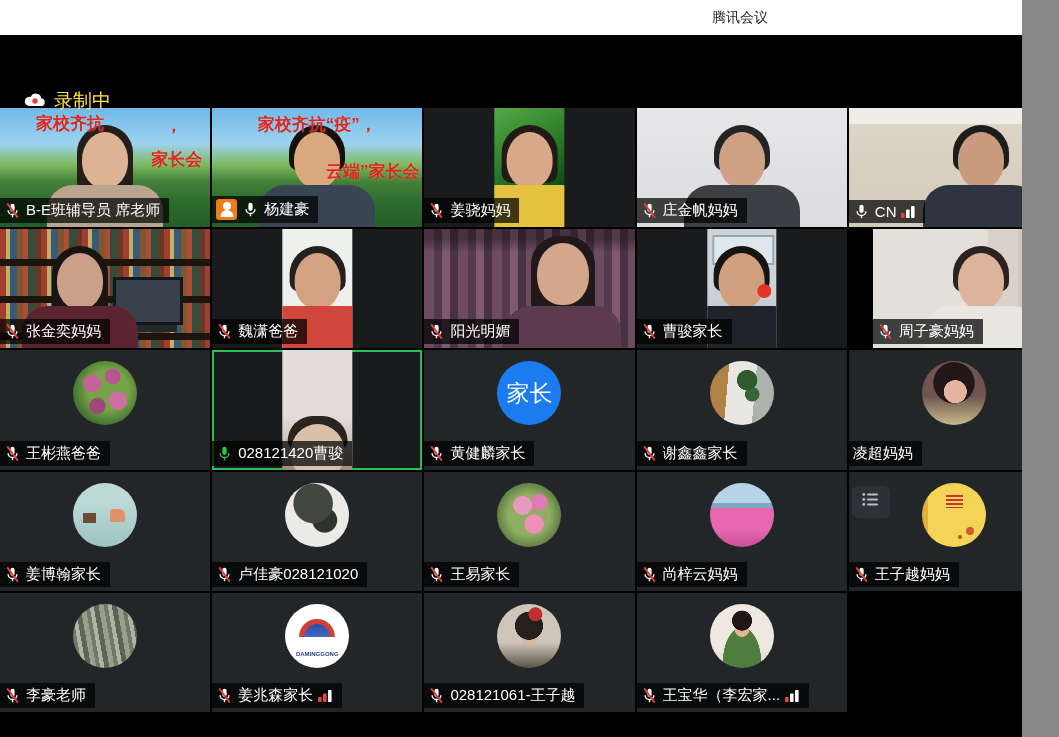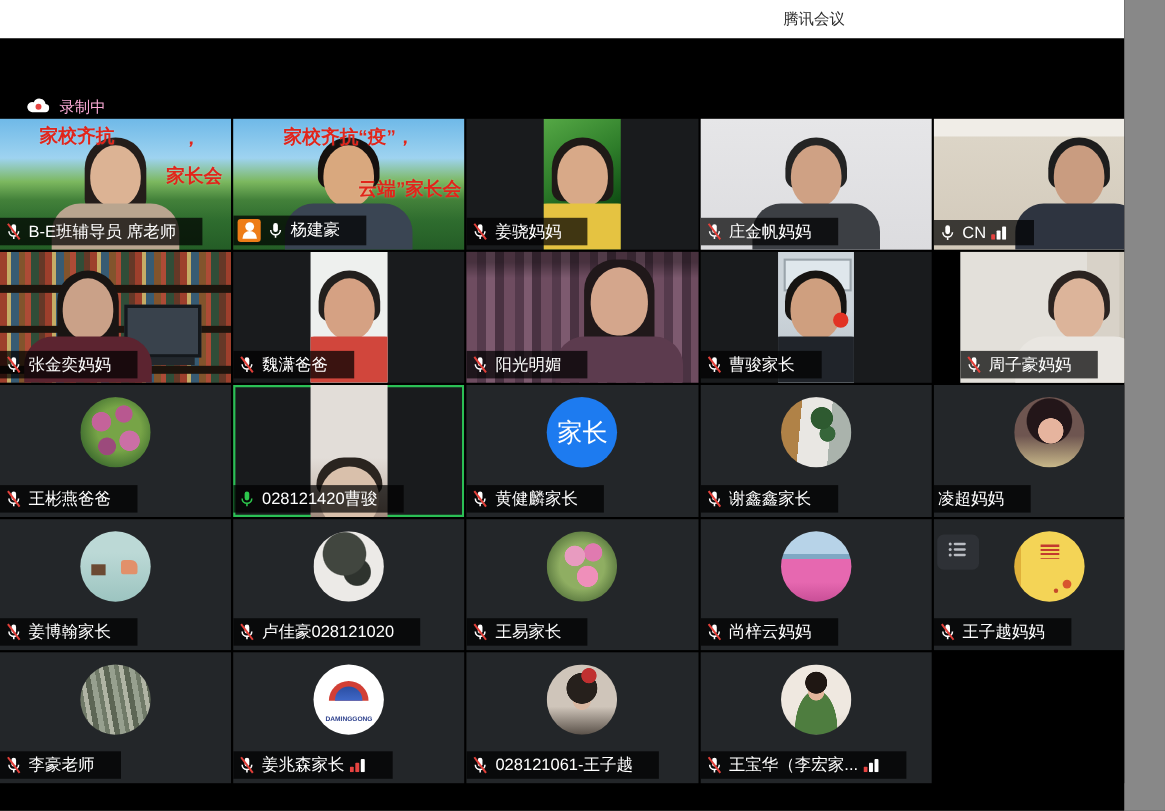--- a/index.html
+++ b/index.html
@@ -4,38 +4,38 @@
 <style>
   html,body{margin:0;padding:0;background:#888;}
   .screen{position:relative;width:1022px;height:737px;background:#000;overflow:hidden;
           font-family:"Liberation Sans","DejaVu Sans",sans-serif;}
   
   .titlebar{position:absolute;top:0;left:0;right:0;height:35px;background:#ffffff;}
   .app-title{position:absolute;left:712px;top:9px;font-size:14px;color:#2b2b2b;}
   
   .stage{position:absolute;top:35px;left:0;right:0;bottom:0;background:#000;}
   .recording{position:absolute;top:53px;left:24px;display:flex;align-items:center;gap:9px;z-index:6;}
-  .recording .rec-label{color:#f9a8d4;font-size:14px;}
+  .recording .rec-label{color:#fde047;font-size:19px;}
   
   .grid{position:absolute;top:73px;left:0;width:1059px;height:604px;display:grid;
         grid-template-columns:repeat(5,1fr);grid-template-rows:repeat(5,1fr);gap:2px;background:#000;}
   .tile{position:relative;background:#232629;overflow:hidden;}
   .tile.has-strip{background:#191b1d;}
   .tile.active{box-shadow:inset 0 0 0 2px #2bbf55;}
   .strip{position:absolute;top:0;bottom:0;left:50%;transform:translateX(-50%);width:33%;overflow:hidden;z-index:1;}
   
   .person{position:absolute;bottom:0;left:50%;transform:translateX(-50%);width:130px;height:100px;z-index:2;}
   .person i{display:block;position:absolute;}
   .hair{top:-2px;left:50%;transform:translateX(-50%);width:56px;height:46px;border-radius:28px 28px 10px 10px;background:var(--hair,#1c1c1c);}
   .face{top:5px;left:50%;transform:translateX(-50%);width:46px;height:56px;border-radius:50% 50% 46% 46%;background:var(--skin,#d8ab8e);}
   .torso{bottom:0;left:50%;transform:translateX(-50%);width:116px;height:42px;border-radius:26px 26px 0 0;background:var(--shirt,#333);}
   .strip .person{width:100%;}
   
   .label{position:absolute;left:0;bottom:4px;z-index:5;display:flex;align-items:center;gap:5px;
-         background:rgba(0,0,0,.72);padding:3px 24px 3px 4px;max-width:97%;box-sizing:border-box;}
+         background:rgba(0,0,0,.72);padding:3px 9px 3px 4px;max-width:97%;box-sizing:border-box;}
   .label .nm{color:#fff;font-size:15px;white-space:nowrap;overflow:hidden;text-overflow:ellipsis;}
   .label svg{display:block;flex:0 0 auto;}
   .host{position:relative;width:21px;height:21px;border-radius:3px;background:#ee7d18;flex:0 0 auto;}
   .host i{position:absolute;display:block;background:#fff;}
   .hb-head{top:3px;left:50%;transform:translateX(-50%);width:8px;height:8px;border-radius:50%;}
   .hb-body{bottom:3px;left:50%;transform:translateX(-50%);width:13px;height:7px;border-radius:7px 7px 0 0;}
   
   .banner{position:absolute;z-index:3;color:#e1251b;font-weight:bold;font-size:17px;white-space:nowrap;
           text-shadow:0 0 2px rgba(255,255,255,.25);}
   .pos-tl{top:4px;left:36px;}

